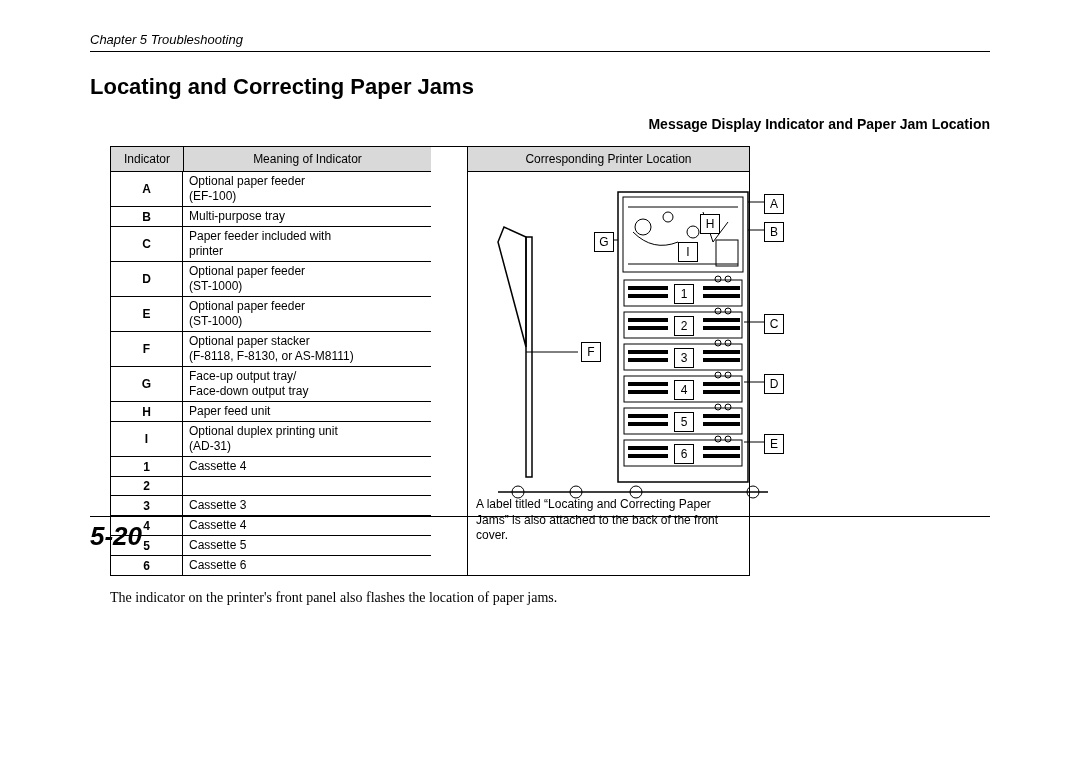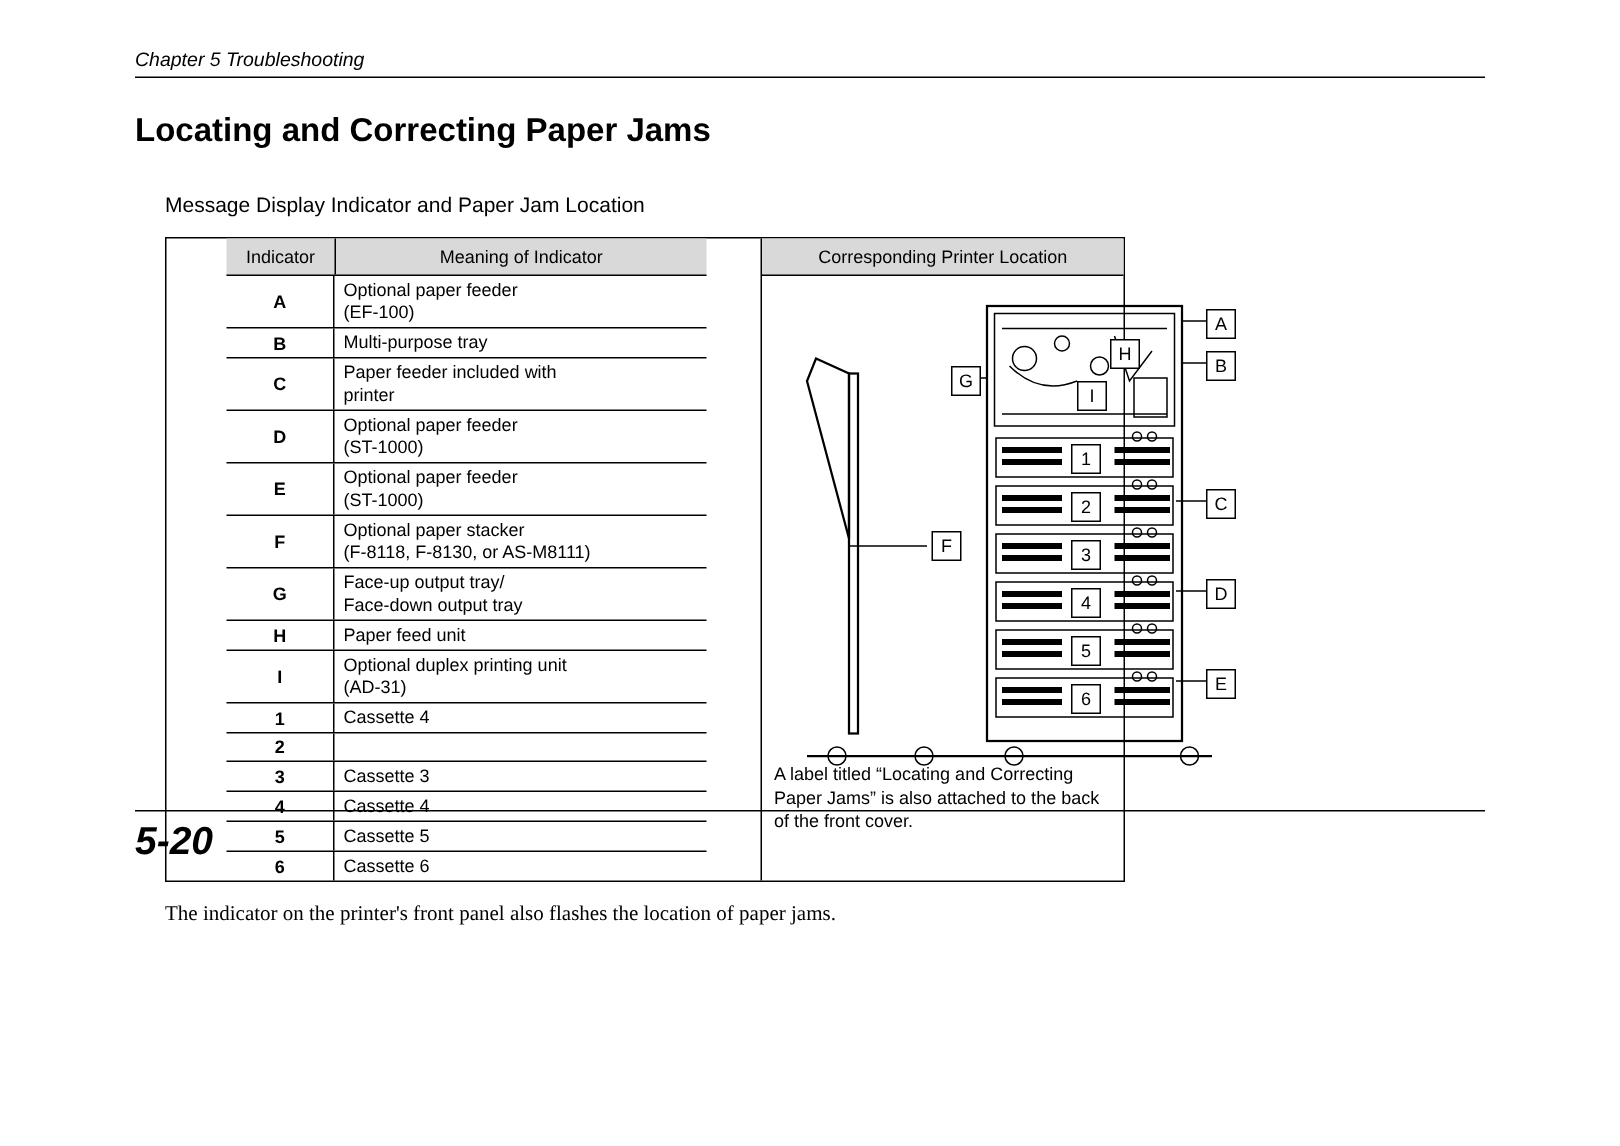--- a/index.html
+++ b/index.html
@@ -21,35 +21,35 @@
   .chapter-header {
     font-style: italic;
     font-size: 13px;
     border-bottom: 1px solid #000;
     padding-bottom: 4px;
     margin-bottom: 22px;
   }
   h1.section-title {
     font-size: 22px;
     font-weight: bold;
-    margin: 0 0 28px 0;
+    margin: 0 0 16px 0;
   }
   h2.sub-title {
     font-size: 14px;
-    font-weight: normal;
+    font-weight: bold;
     margin: 0 0 14px 0;
     padding-left: 20px;
+    text-align: right;
   }
   .content-frame {
     border: 1.5px solid #000;
     width: 640px;
     margin-left: 20px;
     box-sizing: border-box;
     display: flex;
-    padding-left: 40px;
   }
   .table-col {
     box-sizing: border-box;
   }
   .table-col.left {
     width: 320px;
   }
   .table-col.right {
     flex: 1;
     border-left: 1.5px solid #000;
@@ -136,21 +136,21 @@
     line-height: 1.3;
   }
   .body-text {
     font-size: 14px;
     margin: 14px 0 0 20px;
     font-family: Liberation Serif, serif;
   }
   .page-number {
     position: absolute;
     left: 90px;
-    bottom: 8px;
+    bottom: 32px;
     font-size: 26px;
     font-style: italic;
     font-weight: bold;
     border-top: 1px solid #000;
     width: 900px;
     padding-top: 4px;
   }
 </style>
 </head>
 <body>

